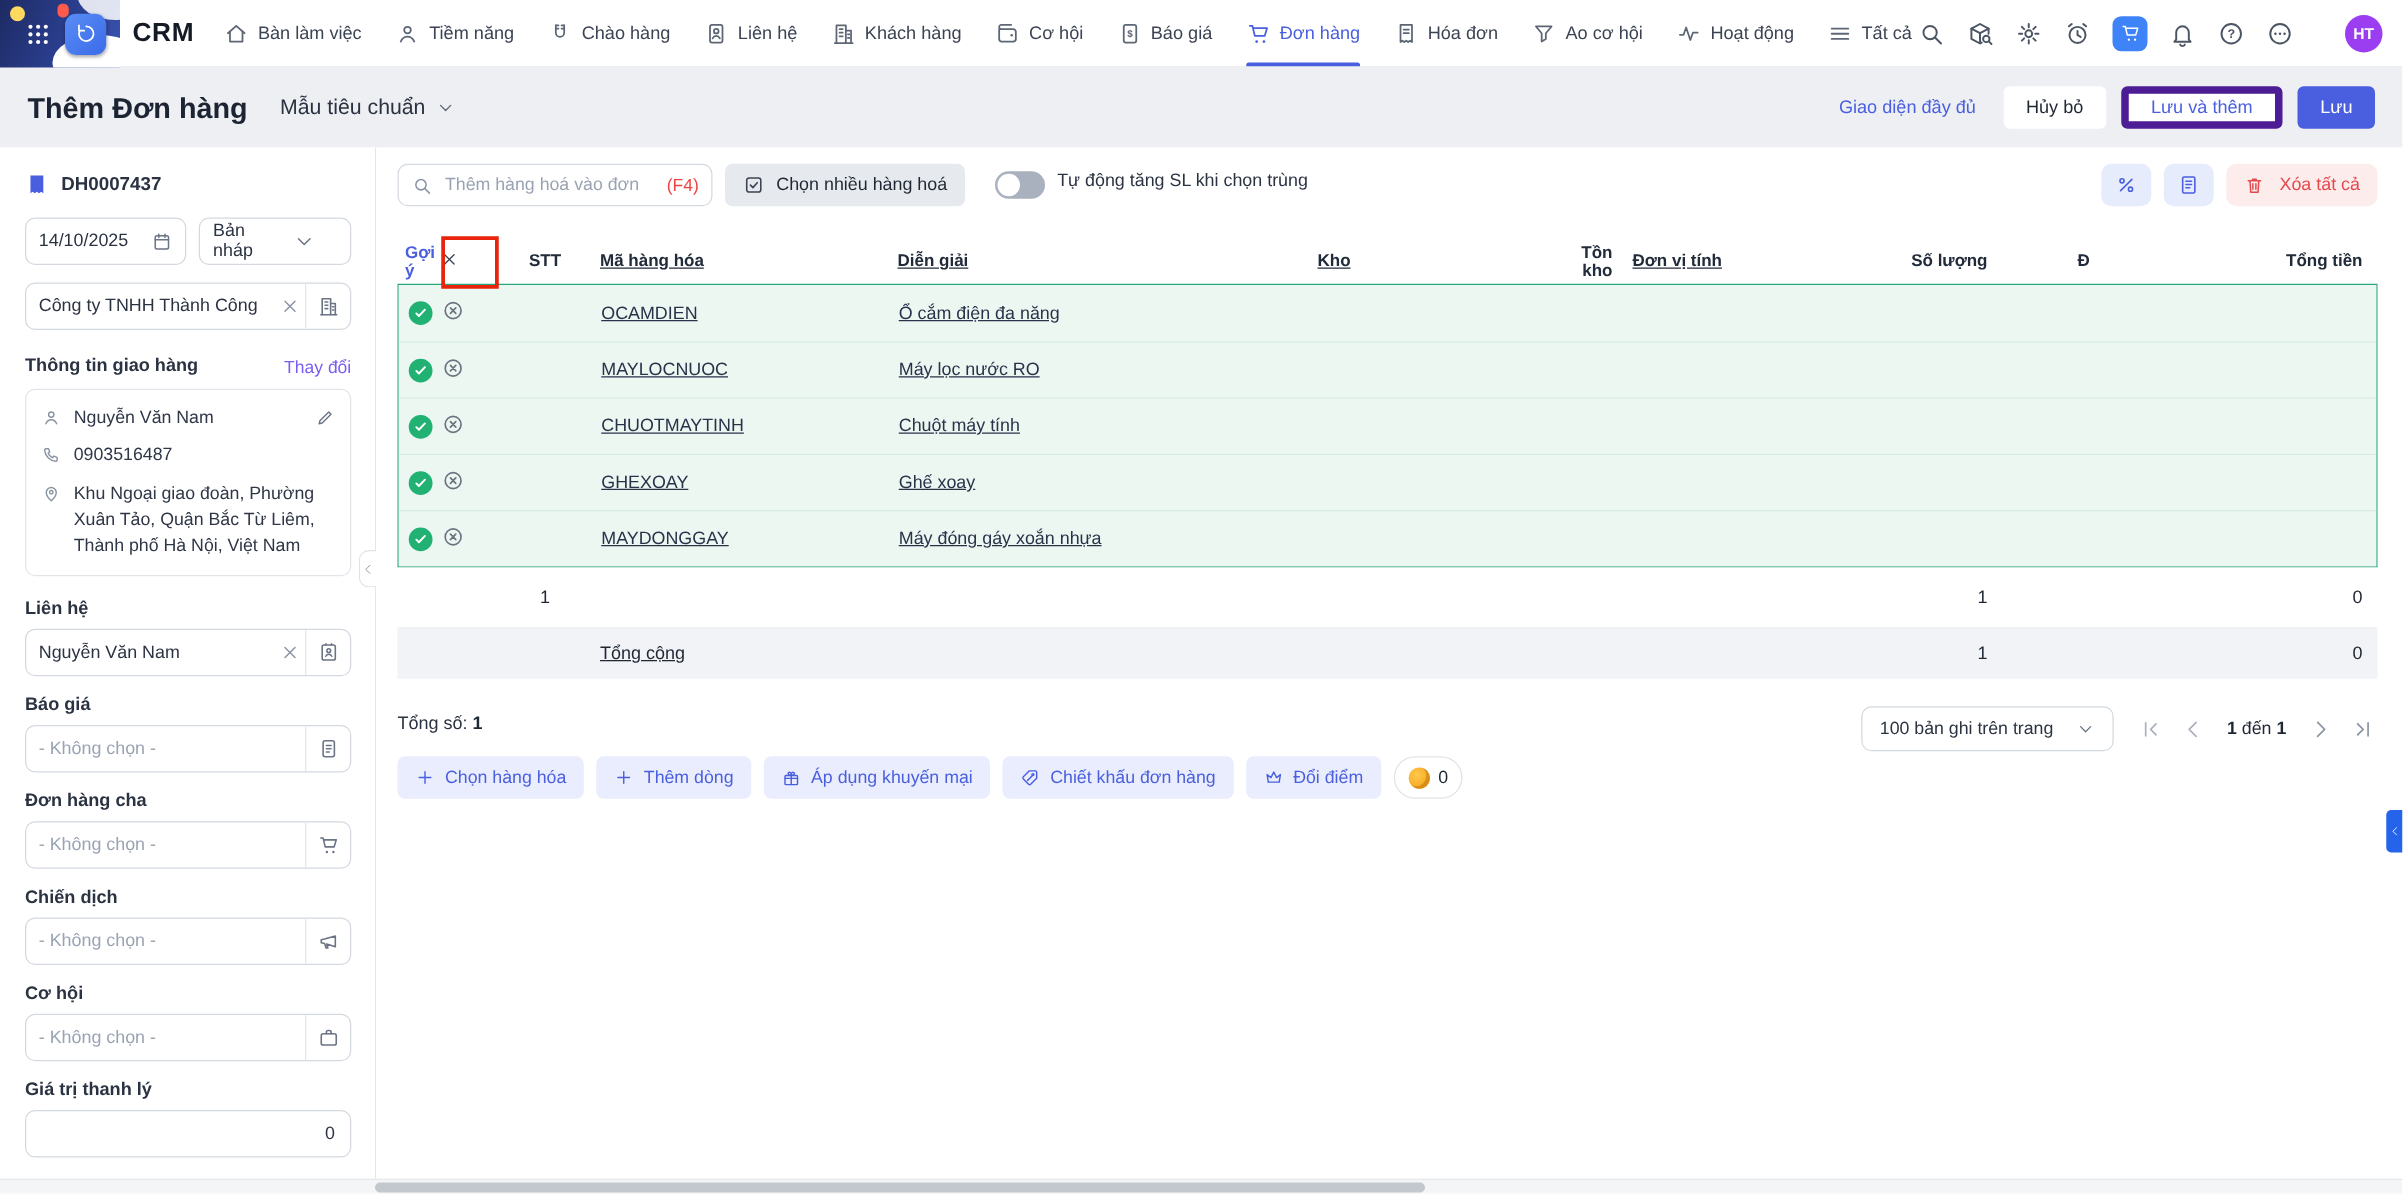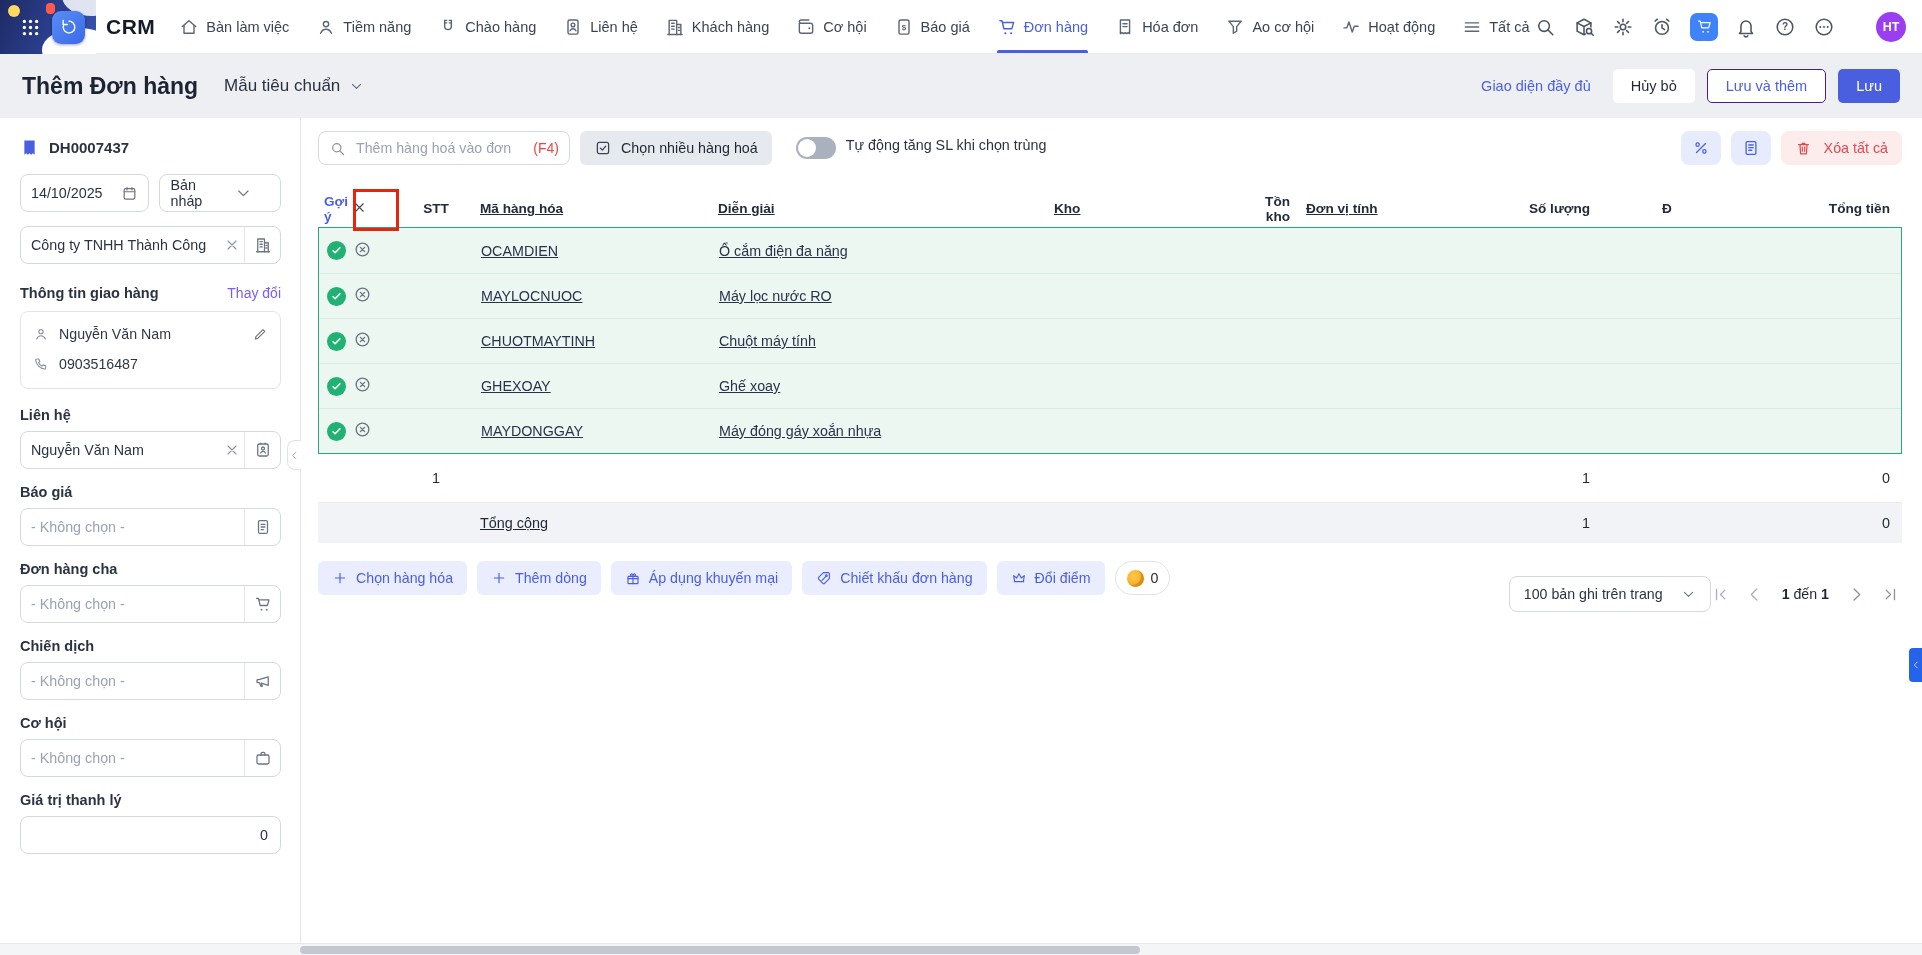--- a/index.html
+++ b/index.html
@@ -44,21 +44,21 @@
   .pagehead { position:absolute; top:54px; left:0; right:0; height:64px; background:#edeff3;
               display:flex; align-items:center; padding:0 22px; }
   .page-title { font-size:23px; font-weight:bold; color:#1c2433; }
   .template-sel { margin-left:26px; display:flex; align-items:center; gap:9px; font-size:17px; color:#2a3140; cursor:pointer; }
   .template-sel .ic { width:15px; height:15px; color:#5d6675; }
   .ph-right { margin-left:auto; display:flex; align-items:center; gap:12px; }
   .link-full { color:#4a5fe0; font-size:14.5px; margin-right:10px; cursor:pointer; }
   .btn { height:34px; border:none; border-radius:5px; font-size:14.5px; padding:0 18px;
          display:flex; align-items:center; justify-content:center; cursor:pointer; font-family:inherit; }
   .btn-plain { background:#fff; color:#1f2733; }
-  .btn-outline { background:#fff; color:#4a5fe0; border:1px solid #4c1d95; }
+  .btn-outline { background:#fff; color:#4a5fe0; border:6px solid #4c1d95; }
   .btn-primary { background:#4a5fe0; color:#fff; }
 
   
   .sidebar { position:absolute; top:118px; left:0; width:301px; bottom:12px; background:#fff;
              border-right:1px solid #e3e6ea; padding:20px 19px 0 20px; overflow:hidden; }
   .order-code { display:flex; align-items:center; gap:10px; margin-bottom:17px; }
   .order-code .ic { width:19px; height:19px; color:#4a5fe0; }
   .order-code span { font-size:15px; font-weight:600; color:#2b3342; }
   .row2 { display:flex; gap:10px; margin-bottom:14px; }
   .combo { display:flex; align-items:center; border:1px solid #d4d9e0; border-radius:8px; height:38px; background:#fff; overflow:hidden; }
@@ -138,21 +138,21 @@
   .foot-total b { color:#1f2733; }
   .foot-btns { margin-top:18px; display:flex; gap:10px; align-items:center; }
   .fbtn { height:34px; border:none; border-radius:6px; background:#e9edfd; color:#4a5fe0; cursor:pointer;
           display:flex; align-items:center; gap:8px; padding:0 14px; font-size:14.2px; font-family:inherit; }
   .fbtn .ic { width:16px; height:16px; }
   .coin-pill { height:34px; border-radius:17px; background:#fff; border:1px solid #dfe3e8;
                display:flex; align-items:center; gap:7px; padding:0 11px; font-size:14.2px; color:#1f2733; }
   .coin { width:17px; height:17px; border-radius:50%; background:radial-gradient(circle at 38% 35%,#ffc94d,#f09b0f);
           box-shadow:inset -3px -2px 0 rgba(180,110,0,.45); }
 
-  .pager { position:absolute; top:458px; right:22px; display:flex; align-items:center; }
+  .pager { position:absolute; top:447px; right:22px; display:flex; align-items:center; gap:20px; }
   .psize { height:36px; border:1px solid #d4d9e0; border-radius:8px; background:#fff; cursor:pointer;
            display:flex; align-items:center; gap:18px; padding:0 14px; font-size:14.2px; color:#2b3342; font-family:inherit; }
   .psize .ic { width:15px; height:15px; color:#6b7484; }
   .pnav { display:flex; align-items:center; gap:15px; }
   .pnav .ic { width:19px; height:19px; color:#aab1bd; cursor:pointer; }
   .pnav .ic.dark { color:#8a93a3; }
   .range { font-size:14.2px; color:#1f2733; margin:0 3px; white-space:nowrap; }
   .range b { font-weight:bold; }
 
   .annotation { position:absolute; left:52px; top:71px; width:46px; height:42px; border:3px solid #e8240c;
@@ -460,20 +460,29 @@
           </svg>
         </span>
     </div>
     <div class="ship-row">
       <span class="ic">
           <svg viewBox="0 0 24 24" fill="none" stroke="currentColor" stroke-width="1.7" stroke-linecap="round" stroke-linejoin="round">
             <path d="M5.5 4.5h3.2l1.5 3.8-2 1.6a11 11 0 0 0 5.4 5.4l1.6-2 3.8 1.5v3.2a1.5 1.5 0 0 1-1.6 1.5A15 15 0 0 1 4 6.1a1.5 1.5 0 0 1 1.5-1.6z"></path>
           </svg>
         </span>
       <span>0903516487</span>
+    </div>
+    <div class="ship-row">
+      <span class="ic">
+          <svg viewBox="0 0 24 24" fill="none" stroke="currentColor" stroke-width="1.7" stroke-linecap="round" stroke-linejoin="round">
+            <path d="M12 20.5s-6-5.5-6-10a6 6 0 0 1 12 0c0 4.5-6 10-6 10z"></path>
+            <circle cx="12" cy="10.2" r="2.1"></circle>
+          </svg>
+        </span>
+      <span>Khu Ngoại giao đoàn, Phường Xuân Tảo, Quận Bắc Từ Liêm, Thành phố Hà Nội, Việt Nam</span>
     </div>
   </div>
 
   <div class="fld" style="margin-top:18px">
     <p class="fld-label">Liên hệ</p>
     <div class="combo">
       <input value="Nguyễn Văn Nam" style="">
       <span class="ic clear-x">
           <svg viewBox="0 0 24 24" fill="none" stroke="currentColor" stroke-width="1.7" stroke-linecap="round" stroke-linejoin="round">
             <path d="M6 6l12 12M18 6 6 18"></path>
@@ -797,20 +806,24 @@
       <div></div>
         <div></div>
         <div></div>
         <div></div>
       <div class="c-right">1</div>
       <div></div>
       <div class="c-right pad-end">0</div>
     </div>
   </div>
 
+  <div class="foot-total">
+    <span>Tổng số:</span>
+    <b>1</b>
+  </div>
 
   <div class="foot-btns">
     <button class="fbtn">
       <span class="ic">
           <svg viewBox="0 0 24 24" fill="none" stroke="currentColor" stroke-width="1.7" stroke-linecap="round" stroke-linejoin="round">
             <path d="M12 5v14M5 12h14"></path>
           </svg>
         </span>
       <span>Chọn hàng hóa</span>
     </button>

